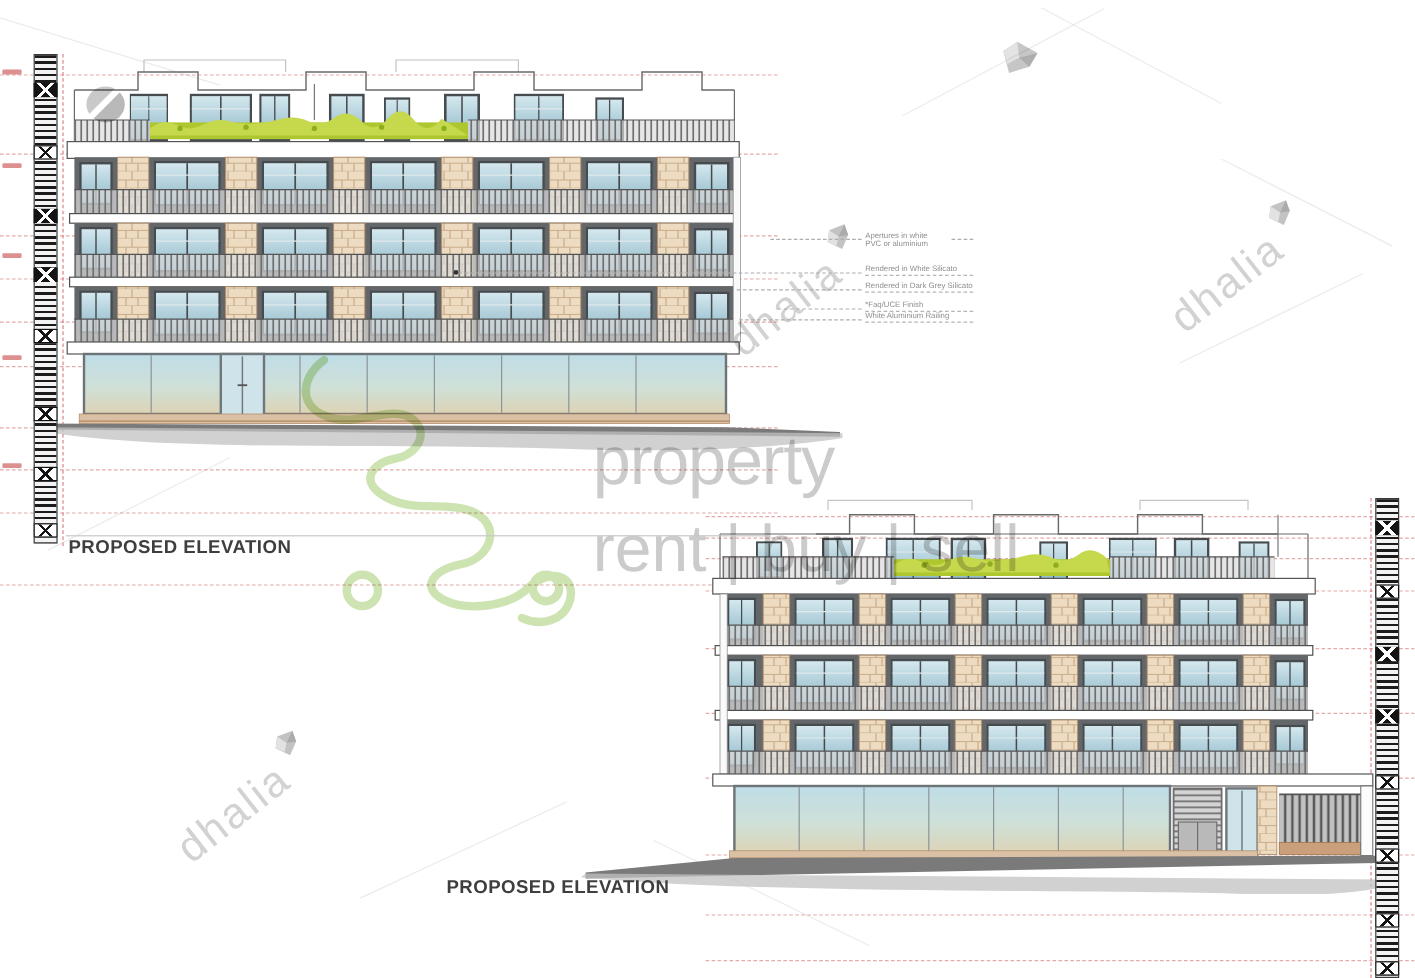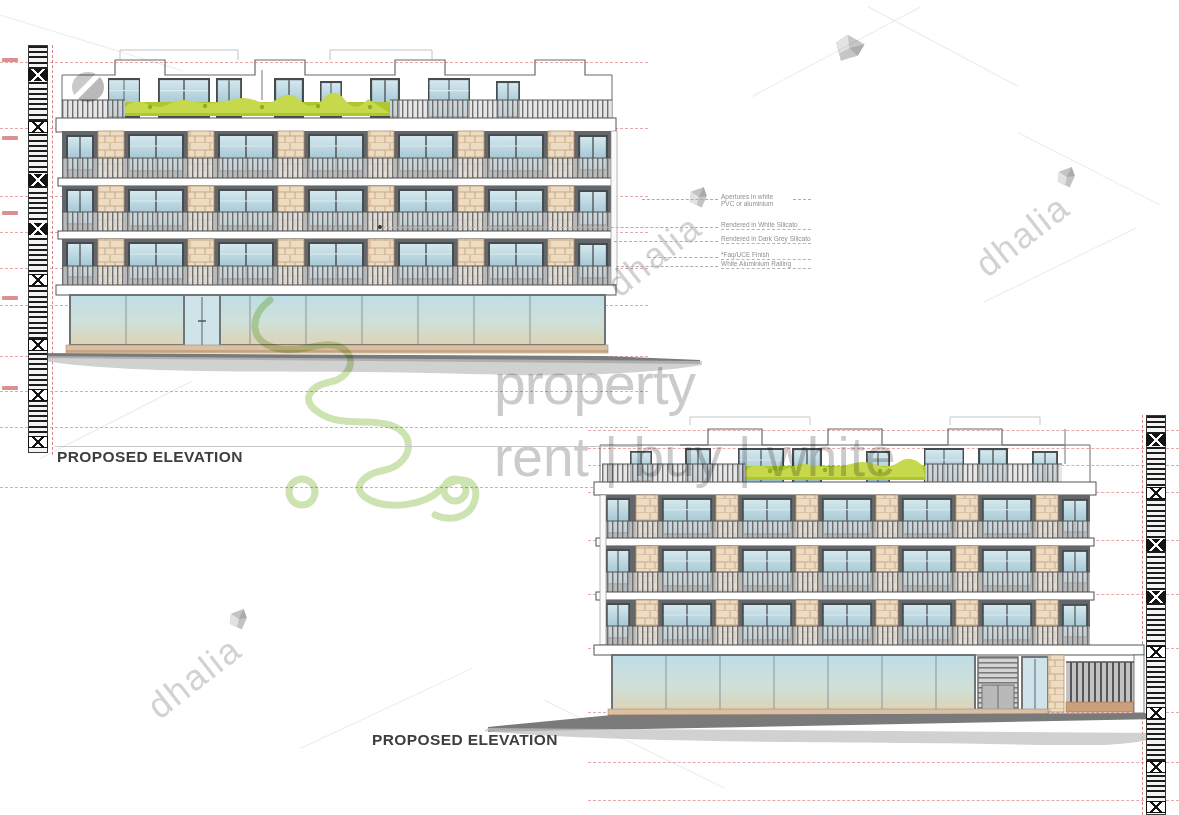--- a/index.html
+++ b/index.html
@@ -389,21 +389,21 @@
     <g fill="none" stroke="#9cc863" stroke-width="7" stroke-linecap="round" stroke-linejoin="round">
       <path d="M40,40 C20,55 18,80 45,88 C70,95 95,78 112,88 C128,98 120,118 100,122 C80,126 70,140 88,152 C110,168 140,158 160,165 C190,175 180,205 155,210 C130,215 120,230 140,240 C160,250 195,245 210,230 C230,212 250,220 245,240 C240,258 220,262 205,255"></path>
       <circle cx="225" cy="230" r="11"></circle>
       <circle cx="72" cy="232" r="13"></circle>
     </g>
   </svg>
 
   <div class="abs wm brand" style="left:494px;top:356px;justify-content:flex-end;">
     <span class="lt">property</span>
   </div>
-  <div class="abs wm tagline" style="left:494px;top:430px;">rent | buy | white</div>
+  <div class="abs wm tagline" style="left:494px;top:430px;">rent | buy | sell</div>
 
   <div class="dh wm" style="left:152px;top:690px;">
     <span>dhalia</span>
     <svg width="24" height="22" viewBox="0 0 24 22">
         <polygon points="2,8 9,1 22,5 19,14 8,20" fill="#c3c3c3"></polygon>
         <polygon points="2,8 9,1 12,10 6,15" fill="#e2e2e2"></polygon>
         <polygon points="12,10 22,5 19,14" fill="#ababab"></polygon>
       </svg>
   </div>
   <div class="dh wm" style="left:980px;top:248px;">

